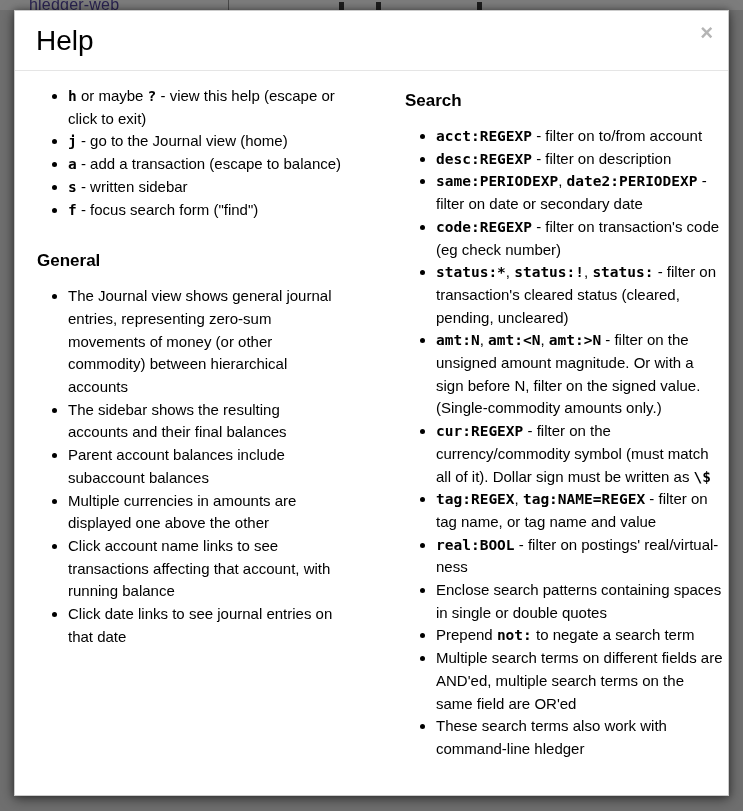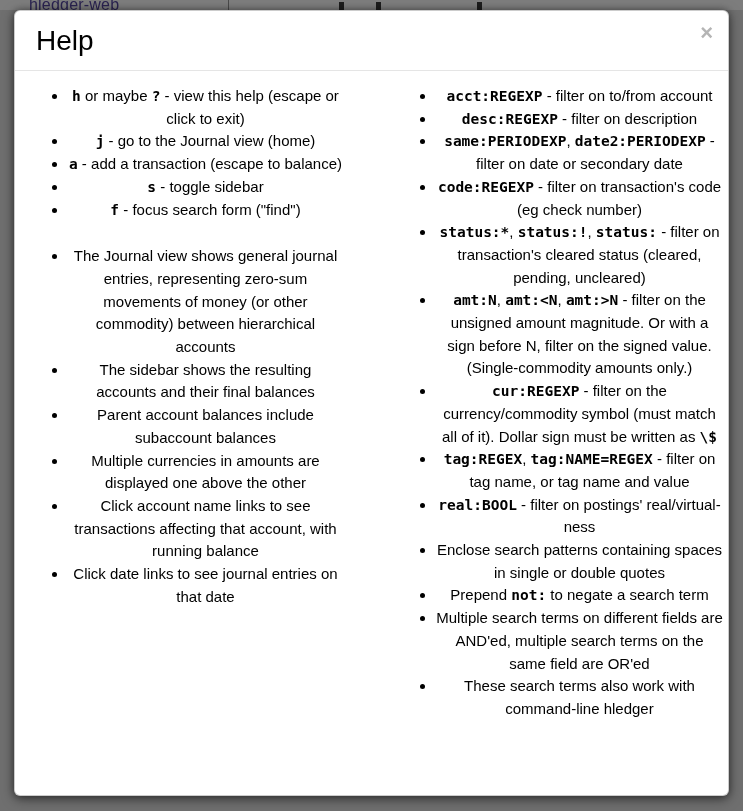--- a/index.html
+++ b/index.html
@@ -31,21 +31,21 @@
   .lt1 { left: 339px; }
   .lt2 { left: 376px; }
   .lt3 { left: 477px; }
 
   
   .modal {
     position: absolute; left: 14px; top: 10px;
     width: 715px; height: 786px;
     background: #ffffff;
     border: 1px solid rgba(0,0,0,0.2);
-    border-radius: 6px;
+    border-radius: 0;
     box-shadow: 0 3px 12px rgba(0,0,0,0.5), 0 0 6px rgba(0,0,0,0.3);
     box-sizing: border-box;
     overflow: hidden;
   }
   .modal-header {
     position: relative;
     height: 59px;
     border-bottom: 1px solid #e5e5e5;
   }
   .modal-title {
@@ -70,21 +70,20 @@
 
   section { overflow: hidden; } 
   section h2 {
     font-size: 17px; line-height: 20px; font-weight: bold;
     color: #000;
     margin: 20px 0 0 0;
   }
   section ul {
     margin: 14px 0 10px 0;
     padding-left: 31px;
-    text-align: center;
   }
   section li {
     font-size: 15px;
     line-height: 22.7px;
     color: #000;
   }
   section li code {
     font-family: "DejaVu Sans Mono", "Liberation Mono", monospace;
     font-weight: bold;
     font-size: 14.5px;
@@ -108,37 +107,39 @@
     <h1 class="modal-title">Help</h1>
     <button class="close-btn">×</button>
   </div>
   <div class="modal-body">
     <div class="col col-left">
       <section>
         <ul>
             <li><code>h</code><span> or maybe </span><code>?</code><span> - view this help (escape or click to exit)</span></li>
             <li><code>j</code><span> - go to the Journal view (home)</span></li>
             <li><code>a</code><span> - add a transaction (escape to balance)</span></li>
-            <li><code>s</code><span> - toggle sidebar</span></li>
+            <li><code>s</code><span> - written sidebar</span></li>
             <li><code>f</code><span> - focus search form ("find")</span></li>
           </ul>
       </section>
       <section>
+        <h2>General</h2>
         <ul>
             <li><span>The Journal view shows general journal entries, representing zero-sum movements of money (or other commodity) between hierarchical accounts</span></li>
             <li><span>The sidebar shows the resulting accounts and their final balances</span></li>
             <li><span>Parent account balances include subaccount balances</span></li>
             <li><span>Multiple currencies in amounts are displayed one above the other</span></li>
             <li><span>Click account name links to see transactions affecting that account, with running balance</span></li>
             <li><span>Click date links to see journal entries on that date</span></li>
           </ul>
       </section>
     </div>
     <div class="col col-right">
       <section>
+        <h2>Search</h2>
         <ul>
             <li><code>acct:REGEXP</code><span> - filter on to/from account</span></li>
             <li><code>desc:REGEXP</code><span> - filter on description</span></li>
             <li><code>same:PERIODEXP</code><span>, </span><code>date2:PERIODEXP</code><span> - filter on date or secondary date</span></li>
             <li><code>code:REGEXP</code><span> - filter on transaction's code (eg check number)</span></li>
             <li><code>status:*</code><span>, </span><code>status:!</code><span>, </span><code>status:</code><span> - filter on transaction's cleared status (cleared, pending, uncleared)</span></li>
             <li><code>amt:N</code><span>, </span><code>amt:&lt;N</code><span>, </span><code>amt:&gt;N</code><span> - filter on the unsigned amount magnitude. Or with a sign before N, filter on the signed value. (Single-commodity amounts only.)</span></li>
             <li><code>cur:REGEXP</code><span> - filter on the currency/commodity symbol (must match all of it). Dollar sign must be written as </span><code>\$</code></li>
             <li><code>tag:REGEX</code><span>, </span><code>tag:NAME=REGEX</code><span> - filter on tag name, or tag name and value</span></li>
             <li><code>real:BOOL</code><span> - filter on postings' real/virtual-ness</span></li>

